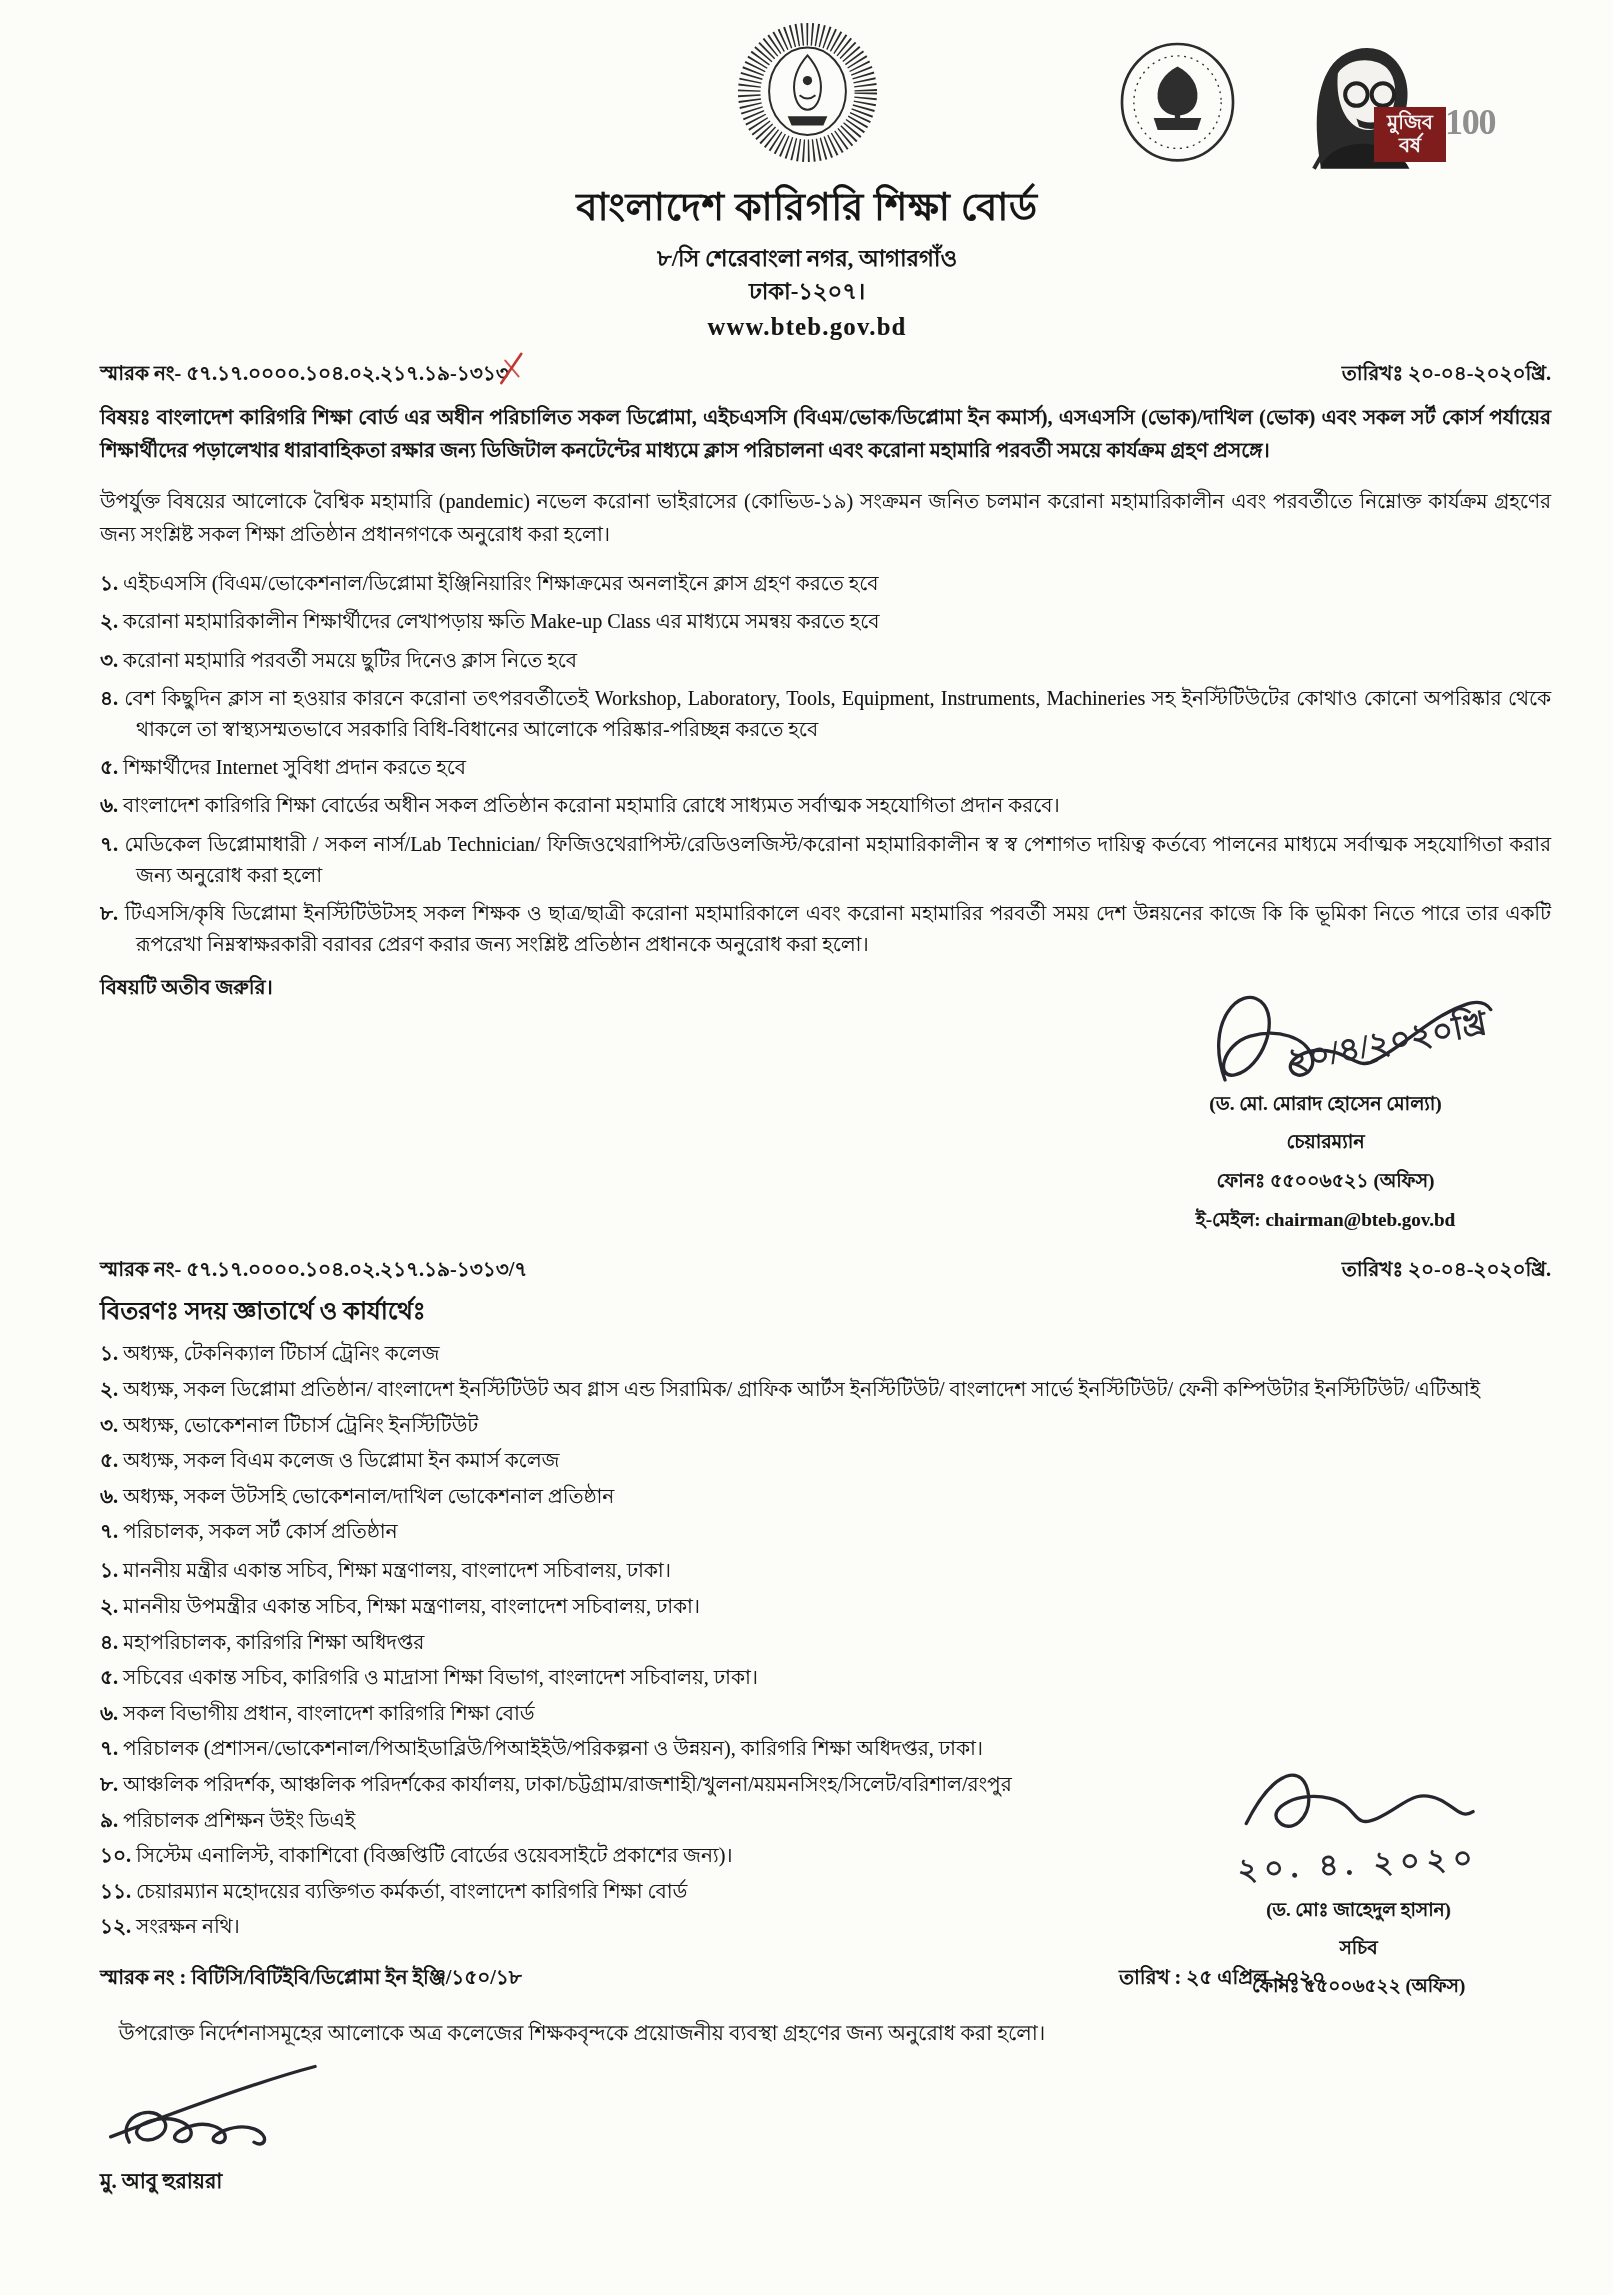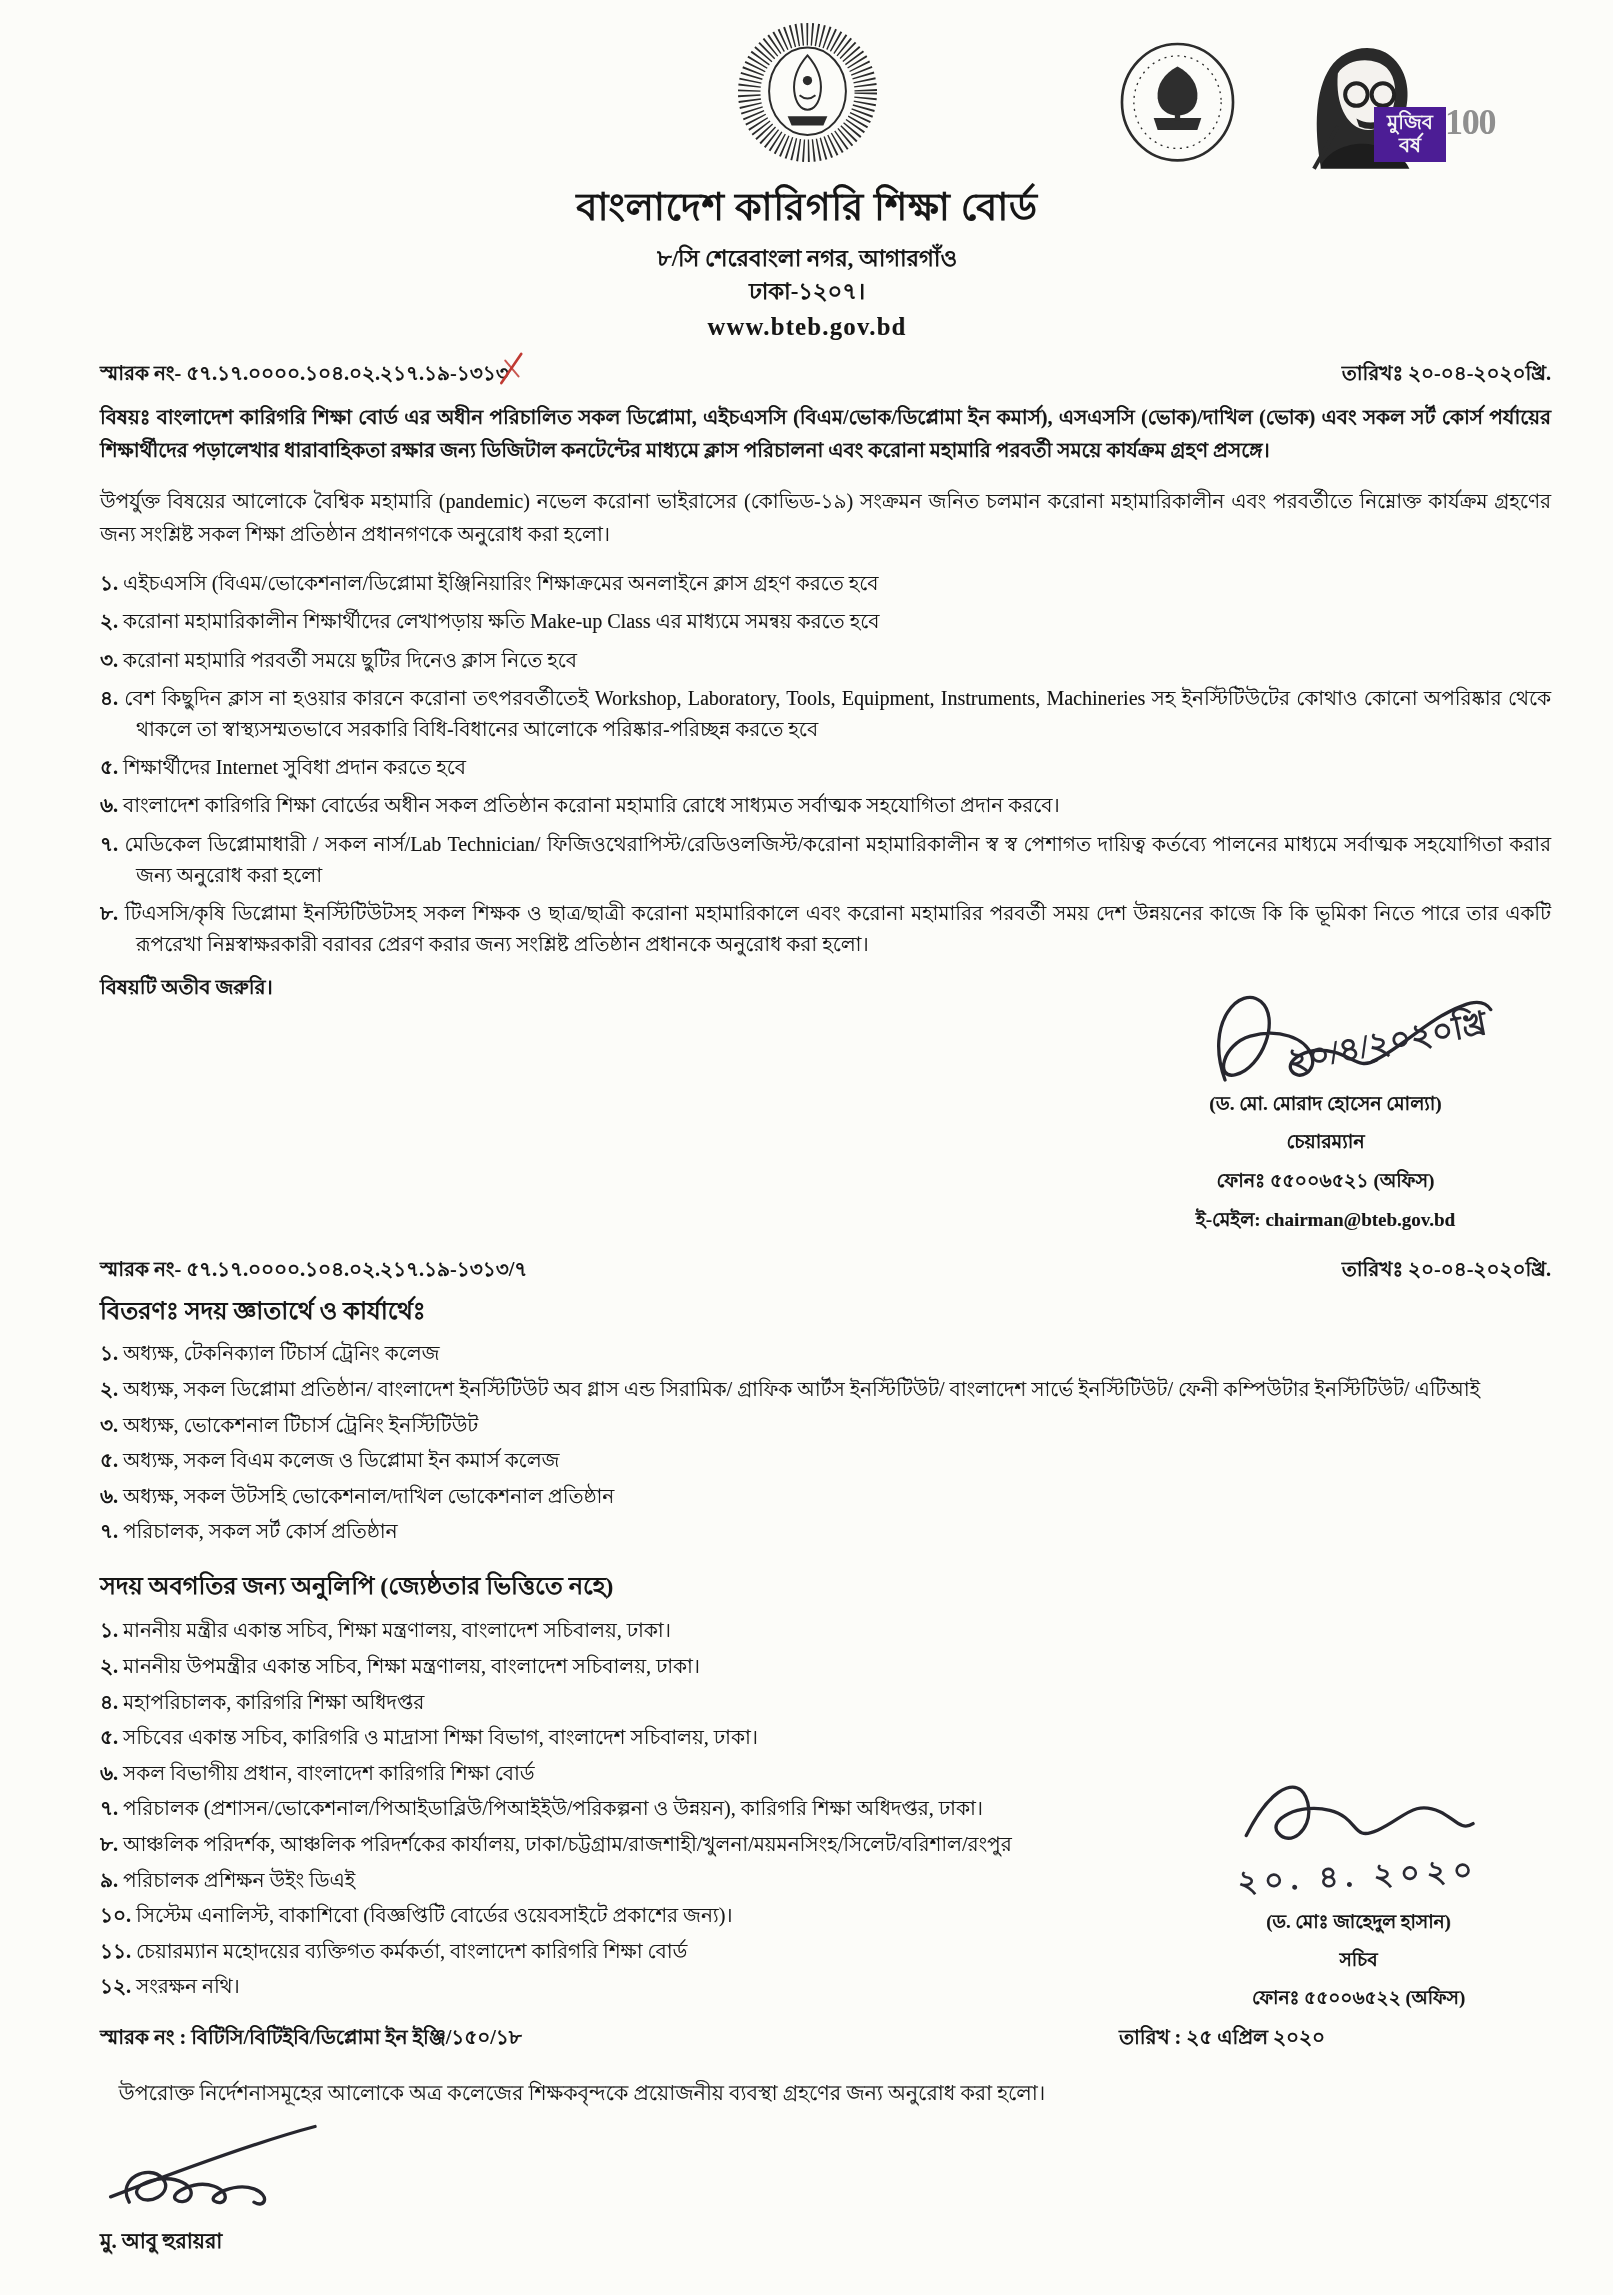--- a/index.html
+++ b/index.html
@@ -15,21 +15,21 @@
   .masthead { text-align:center; padding-top:17px; }
   .seal-main { display:inline-block; }
   .board-title { font-size:38px; font-weight:bold; margin:6.6px 0 2.7px; letter-spacing:0.7px; }
   .addr { font-size:22.6px; line-height:1.45; font-weight:bold; }
   .web { font-size:24.6px; margin-top:4px; letter-spacing:1.3px; font-weight:bold; }
 
   .seal-right { position:absolute; left:1118px; top:41px; }
   .mujib { position:absolute; left:1274px; top:26.5px; width:239px; height:159px; }
   .mujib-caption {
     position:absolute; left:100px; top:80px; width:72px; padding:4px 0 5.3px;
-    background:#4c1d95; color:#f4f4f4; text-align:center; line-height:1.15;
+    background:#7f1d1d; color:#f4f4f4; text-align:center; line-height:1.15;
     font-size:20px; font-weight:bold; text-shadow:none;
   }
   .mujib-num {
     position:absolute; left:171px; top:74px; font-size:36px; font-weight:bold;
     color:#8f8f8f; text-shadow:none; letter-spacing:-1.3px;
   }
 
   
   .memo-row { display:flex; justify-content:space-between; align-items:baseline;
               font-size:20px; font-weight:bold; margin-top:17px; }
@@ -189,21 +189,20 @@
 
         <div class="li"><span class="num">৫.</span> <span>অধ্যক্ষ, সকল বিএম কলেজ ও ডিপ্লোমা ইন কমার্স কলেজ</span></div>
 
         <div class="li"><span class="num">৬.</span> <span>অধ্যক্ষ, সকল উটসহি ভোকেশনাল/দাখিল ভোকেশনাল প্রতিষ্ঠান</span></div>
 
         <div class="li"><span class="num">৭.</span> <span>পরিচালক, সকল সর্ট কোর্স প্রতিষ্ঠান</span></div>
 
     </div>
 
     <div class="copies-wrap">
-      <div class="sec-heading">সদয় অবগতির জন্য অনুলিপি (জ্যেষ্ঠতার ভিত্তিতে নহে)</div>
       <div class="list tight" style="margin-top:8px;">
 
           <div class="li"><span class="num">১.</span> <span>মাননীয় মন্ত্রীর একান্ত সচিব, শিক্ষা মন্ত্রণালয়, বাংলাদেশ সচিবালয়, ঢাকা।</span></div>
 
           <div class="li"><span class="num">২.</span> <span>মাননীয় উপমন্ত্রীর একান্ত সচিব, শিক্ষা মন্ত্রণালয়, বাংলাদেশ সচিবালয়, ঢাকা।</span></div>
 
 
           <div class="li"><span class="num">৪.</span> <span>মহাপরিচালক, কারিগরি শিক্ষা অধিদপ্তর</span></div>
 
           <div class="li"><span class="num">৫.</span> <span>সচিবের একান্ত সচিব, কারিগরি ও মাদ্রাসা শিক্ষা বিভাগ, বাংলাদেশ সচিবালয়, ঢাকা।</span></div>

